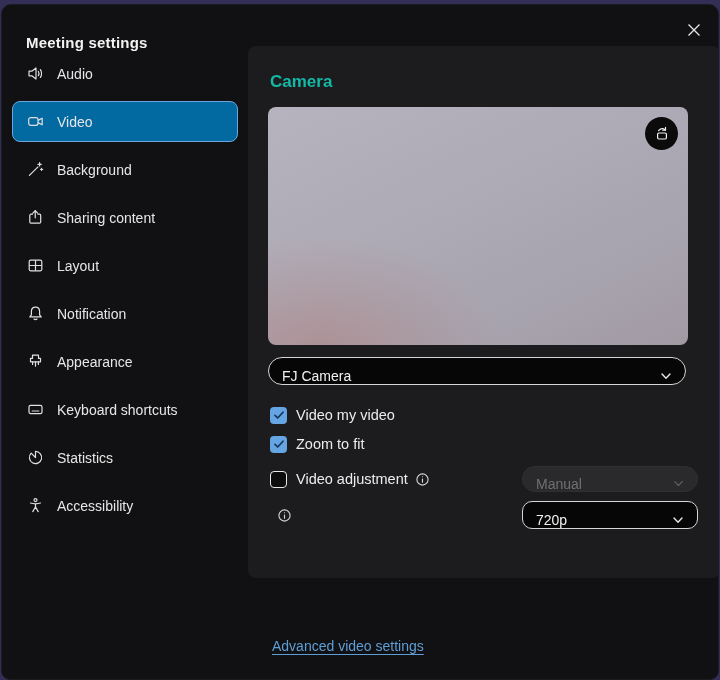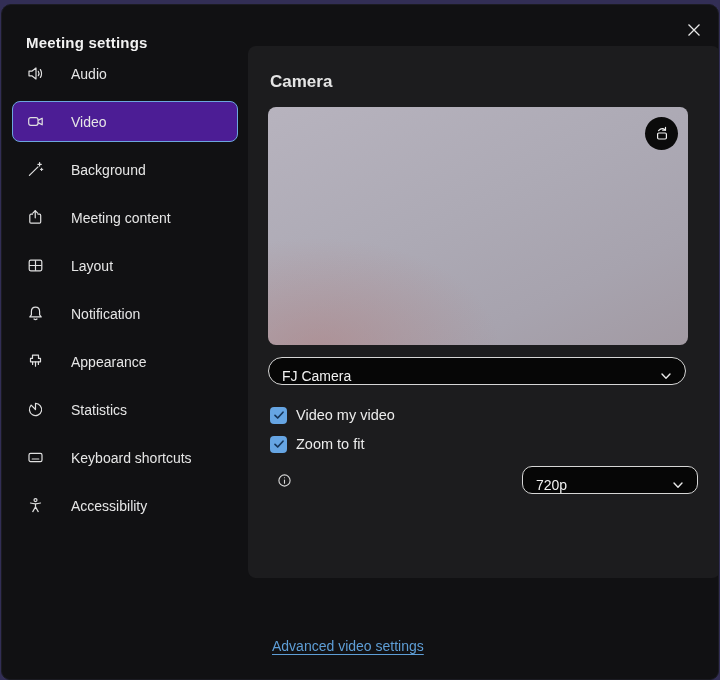--- a/index.html
+++ b/index.html
@@ -23,35 +23,35 @@
   }
   .close-btn {
     position:absolute; right:13px; top:14px; width:22px; height:22px;
     display:flex; align-items:center; justify-content:center;
     cursor:pointer; border-radius:4px;
   }
   
   .sidebar { position:absolute; left:0; top:48px; width:246px; }
   .side-item {
     position:relative; margin:0 10px 7px 10px; height:41px;
-    display:flex; align-items:center; gap:27px;
+    display:flex; align-items:center; gap:13px;
     padding:0 14px; border-radius:8px;
     border:1px solid transparent; cursor:pointer;
   }
-  .side-item.selected { background:#4c1d95; border:1px solid #6ca6de; }
+  .side-item.selected { background:#0369a1; border:1px solid #6ca6de; }
   .side-item .icon { width:17px; height:17px; display:flex; flex:0 0 17px; }
   .side-label { color:#e6e6e6; font-size:14px; white-space:nowrap; }
   
   .panel {
     position:absolute; left:246px; top:41px; width:472px; height:532px;
     background:#1c1c1e; border-radius:8px;
   }
   .panel-heading {
     position:absolute; left:22px; top:26px;
-    color:#e5e5e5; font-size:17px; font-weight:bold;
+    color:#14b8a6; font-size:17px; font-weight:bold;
   }
   .preview {
     position:absolute; left:20px; top:61px; width:420px; height:238px;
     border-radius:8px;
     background:
       radial-gradient(260px 160px at 12% 102%, rgba(176,128,128,.55), rgba(176,128,128,0) 70%),
       linear-gradient(155deg, #b7b3be 0%, #adaab5 45%, #a7a3ae 75%, #a29aa3 100%);
   }
   .flip-btn {
     position:absolute; right:10px; top:10px; width:33px; height:33px;
@@ -142,21 +142,21 @@
     </div>
 
     <div class="side-item">
       <span class="icon">
         <svg viewBox="0 0 17 17" fill="none" stroke="#e0e0e0" stroke-width="1.2">
           <path d="M6 5.2 H4 a1.2 1.2 0 0 0 -1.2 1.2 V13 a1.2 1.2 0 0 0 1.2 1.2 h8.5 A1.2 1.2 0 0 0 13.7 13 V6.4 a1.2 1.2 0 0 0 -1.2 -1.2 H10.5"></path>
           <path d="M8.25 1.8 v7" stroke-linecap="round"></path>
           <path d="M5.8 4.1 L8.25 1.7 L10.7 4.1" stroke-linecap="round" stroke-linejoin="round"></path>
         </svg>
       </span>
-      <span class="side-label">Meeting content</span>
+      <span class="side-label">Sharing content</span>
     </div>
 
     <div class="side-item">
       <span class="icon">
         <svg viewBox="0 0 17 17" fill="none" stroke="#e0e0e0" stroke-width="1.2">
           <rect x="2.2" y="3.2" width="12.6" height="10.6" rx="1.5"></rect>
           <path d="M8.5 3.2 V13.8 M2.2 8.5 H14.8"></path>
         </svg>
       </span>
       <span class="side-label">Layout</span>
@@ -178,35 +178,35 @@
           <path d="M5.5 2.2 h6 v3.2 h2 v3.4 H3.5 V5.4 h2 z" stroke-linejoin="round"></path>
           <path d="M5.6 8.8 v2.6 M8.5 8.8 v4.4 M11.4 8.8 v2.6" stroke-linecap="round"></path>
         </svg>
       </span>
       <span class="side-label">Appearance</span>
     </div>
 
     <div class="side-item">
       <span class="icon">
         <svg viewBox="0 0 17 17" fill="none" stroke="#e0e0e0" stroke-width="1.2">
+          <rect x="2" y="4.4" width="13" height="8.2" rx="1.6"></rect>
+          <path d="M5.2 10 h6.6" stroke-linecap="round"></path>
+        </svg>
+      </span>
+      <span class="side-label">Keyboard shortcuts</span>
+    </div>
+
+    <div class="side-item">
+      <span class="icon">
+        <svg viewBox="0 0 17 17" fill="none" stroke="#e0e0e0" stroke-width="1.2">
           <path d="M8.5 2.4 a6.1 6.1 0 1 1 -4.3 1.8"></path>
           <path d="M8.5 8.5 V2.4 M8.5 8.5 L4.2 4.2" stroke-linecap="round"></path>
         </svg>
       </span>
       <span class="side-label">Statistics</span>
-    </div>
-
-    <div class="side-item">
-      <span class="icon">
-        <svg viewBox="0 0 17 17" fill="none" stroke="#e0e0e0" stroke-width="1.2">
-          <rect x="2" y="4.4" width="13" height="8.2" rx="1.6"></rect>
-          <path d="M5.2 10 h6.6" stroke-linecap="round"></path>
-        </svg>
-      </span>
-      <span class="side-label">Keyboard shortcuts</span>
     </div>
 
     <div class="side-item">
       <span class="icon">
         <svg viewBox="0 0 17 17" fill="none" stroke="#e0e0e0" stroke-width="1.2">
           <circle cx="8.5" cy="3.1" r="1.5"></circle>
           <path d="M3.5 6 Q8.5 7.6 13.5 6" stroke-linecap="round"></path>
           <path d="M8.5 6.9 v3"></path>
           <path d="M8.5 9.9 L5.8 14.6 M8.5 9.9 L11.2 14.6" stroke-linecap="round"></path>
         </svg>
@@ -258,20 +258,40 @@
         <span class="checkbox checked">
           <span style="width:12px;height:12px;">
             <svg viewBox="0 0 12 12" fill="none" stroke="#16365a" stroke-width="1.7">
                 <path d="M2 6.4 L4.7 9 L10 3.2" stroke-linecap="round" stroke-linejoin="round"></path>
               </svg>
           </span>
         </span>
         <span class="row-label">Zoom to fit</span>
       </div>
 
+      <div class="row r3">
+        <span class="checkbox unchecked"></span>
+        <span class="row-label">Video adjustment</span>
+        <span class="info">
+          <svg viewBox="0 0 15 15" fill="none" stroke="#d8d8d8" stroke-width="1.1">
+            <circle cx="7.5" cy="7.5" r="5.6"></circle>
+            <path d="M7.5 7 v3.2" stroke-linecap="round"></path>
+            <circle cx="7.5" cy="4.7" r="0.55" fill="#d8d8d8" stroke="none"></circle>
+          </svg>
+        </span>
+        <span class="spacer"></span>
+        <div class="dropdown small disabled">
+          <span>Manual</span>
+          <span style="width:13px;height:13px;">
+            <svg viewBox="0 0 14 14" fill="none" stroke="#5c5c60" stroke-width="1.4">
+                <path d="M3 5 L7 9.2 L11 5" stroke-linecap="round" stroke-linejoin="round"></path>
+              </svg>
+          </span>
+        </div>
+      </div>
 
       <div class="row r4">
         <span class="info">
           <svg viewBox="0 0 15 15" fill="none" stroke="#d8d8d8" stroke-width="1.1">
             <circle cx="7.5" cy="7.5" r="5.6"></circle>
             <path d="M7.5 7 v3.2" stroke-linecap="round"></path>
             <circle cx="7.5" cy="4.7" r="0.55" fill="#d8d8d8" stroke="none"></circle>
           </svg>
         </span>
         <span class="spacer"></span>

